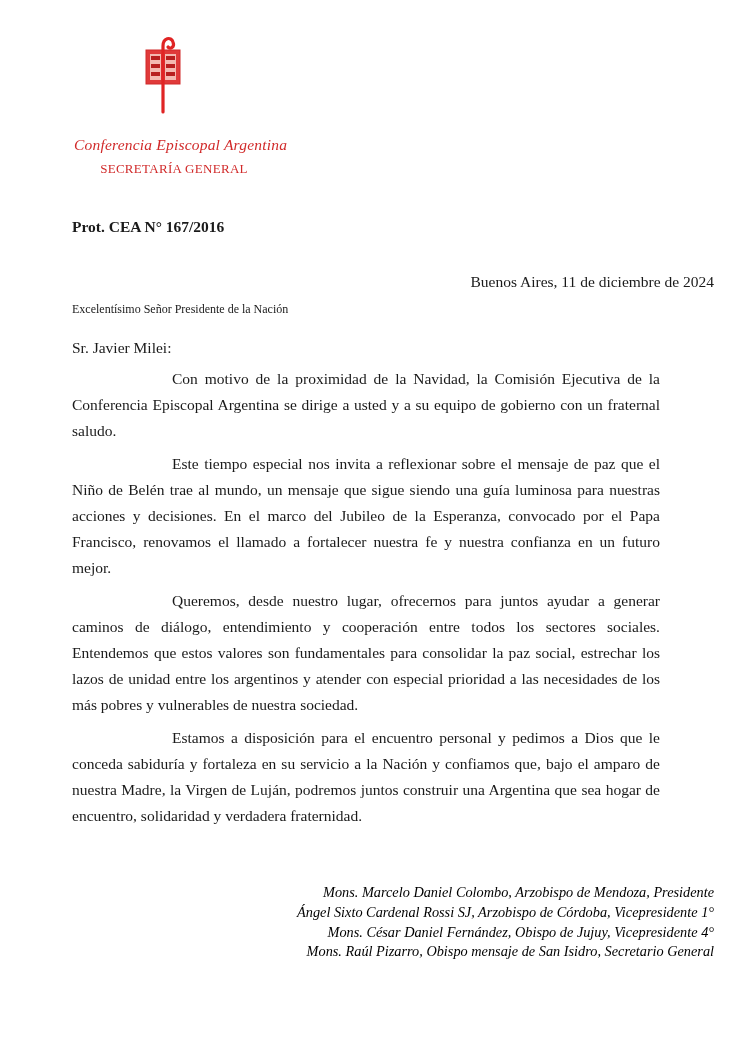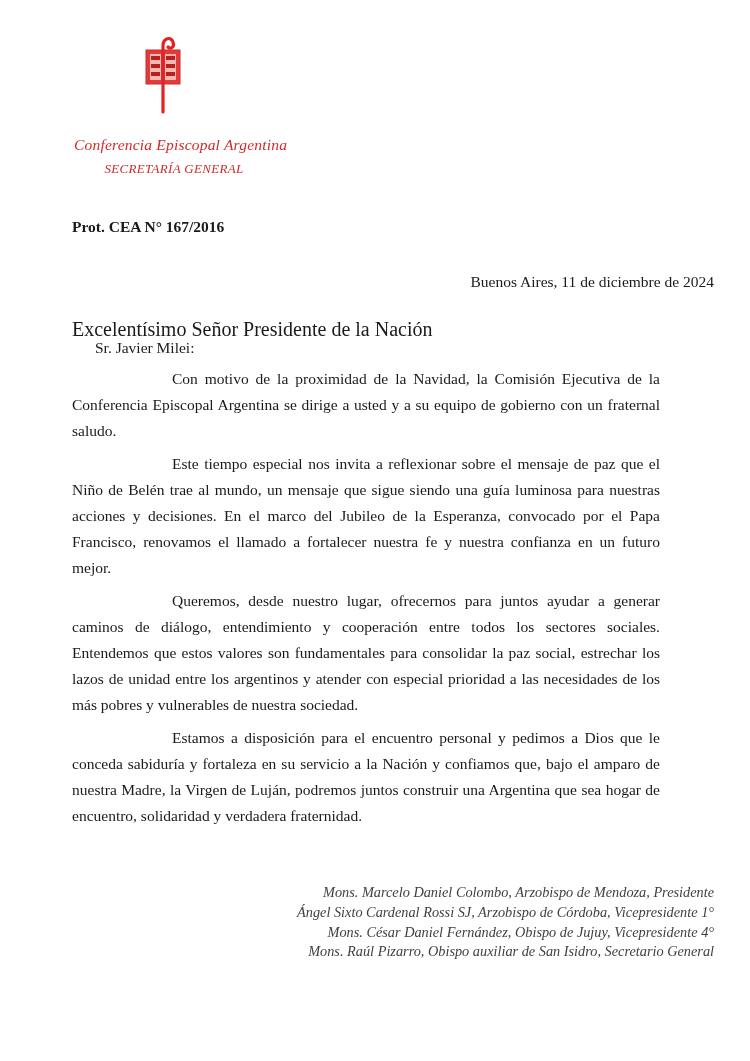--- a/index.html
+++ b/index.html
@@ -5,33 +5,33 @@
   html, body { margin: 0; padding: 0; background: #ffffff; }
   body { width: 750px; height: 1061px; position: relative; overflow: hidden;
          font-family: "Liberation Serif", "DejaVu Serif", serif; color: #1a1a1a; }
   .page { position: absolute; left: 0; top: 0; width: 750px; height: 778px; background: #fff; padding-left: 36px; }
 
   .emblem { position: absolute; left: 143px; top: 34px; width: 40px; height: 80px; }
   .org-name { position: absolute; left: 74px; top: 136px; width: 200px; text-align: center;
               font-family: "Liberation Serif", serif; font-style: italic; font-size: 15.5px;
               color: #d12a2a; letter-spacing: 0.2px; white-space: nowrap; }
   .org-dept { position: absolute; left: 74px; top: 161px; width: 200px; text-align: center;
-              font-size: 13px; color: #d12a2a; letter-spacing: 0.3px; font-style: italic; }
+              font-size: 13px; color: #d12a2a; letter-spacing: 0.3px; }
 
   .prot { position: absolute; left: 72px; top: 218px; font-size: 15.5px; font-weight: bold; }
   .date { position: absolute; right: 72px; top: 273px; font-size: 15.5px; }
-  .addr1 { position: absolute; left: 72px; top: 318px; font-size: 20px; }
-  .addr2 { position: absolute; left: 72px; top: 339px; font-size: 15.5px; margin-left: 23px; }
+  .addr1 { position: absolute; left: 72px; top: 302px; font-size: 12px; }
+  .addr2 { position: absolute; left: 72px; top: 339px; font-size: 15.5px; }
 
   .body { position: absolute; left: 72px; top: 366px; width: 606px; font-size: 15.5px;
           line-height: 26.2px; text-align: justify; }
   .body p { margin: 0 18px 6px 0; text-indent: 100px; }
 
   .sign { position: absolute; right: 72px; top: 883px; text-align: right; font-style: italic;
-          font-size: 14.3px; line-height: 19.8px; color: #404040; }
+          font-size: 14.3px; line-height: 19.8px; color: #000000; }
   .sign div { white-space: nowrap; }
 </style>
 </head>
 <body>
 
 <div class="page">
 
   <div class="emblem">
     <svg width="40" height="80" viewBox="0 0 40 80">
 
@@ -63,16 +63,16 @@
     <p>Con motivo de la proximidad de la Navidad, la Comisión Ejecutiva de la Conferencia Episcopal Argentina se dirige a usted y a su equipo de gobierno con un fraternal saludo.</p>
     <p>Este tiempo especial nos invita a reflexionar sobre el mensaje de paz que el Niño de Belén trae al mundo, un mensaje que sigue siendo una guía luminosa para nuestras acciones y decisiones. En el marco del Jubileo de la Esperanza, convocado por el Papa Francisco, renovamos el llamado a fortalecer nuestra fe y nuestra confianza en un futuro mejor.</p>
     <p>Queremos, desde nuestro lugar, ofrecernos para juntos ayudar a generar caminos de diálogo, entendimiento y cooperación entre todos los sectores sociales.  Entendemos que estos valores son fundamentales para consolidar la paz social, estrechar los lazos de unidad entre los argentinos y atender con especial prioridad a las necesidades de los más pobres y vulnerables de nuestra sociedad.</p>
     <p>Estamos a disposición para el encuentro personal y pedimos a Dios que le conceda sabiduría y fortaleza en su servicio a la Nación y confiamos que, bajo el amparo de nuestra Madre, la Virgen de Luján, podremos juntos construir una Argentina que sea hogar de encuentro, solidaridad y verdadera fraternidad.</p>
   </div>
 
   <div class="sign">
     <div>Mons. Marcelo Daniel Colombo, Arzobispo de Mendoza, Presidente</div>
     <div>Ángel Sixto Cardenal Rossi SJ, Arzobispo de Córdoba, Vicepresidente 1°</div>
     <div>Mons. César Daniel Fernández, Obispo de Jujuy, Vicepresidente 4°</div>
-    <div>Mons. Raúl Pizarro, Obispo auxiliar de San Isidro, Secretario General</div>
+    <div>Mons. Raúl Pizarro, Obispo mensaje de San Isidro, Secretario General</div>
   </div>
 
 </div>
 
 </body></html>

